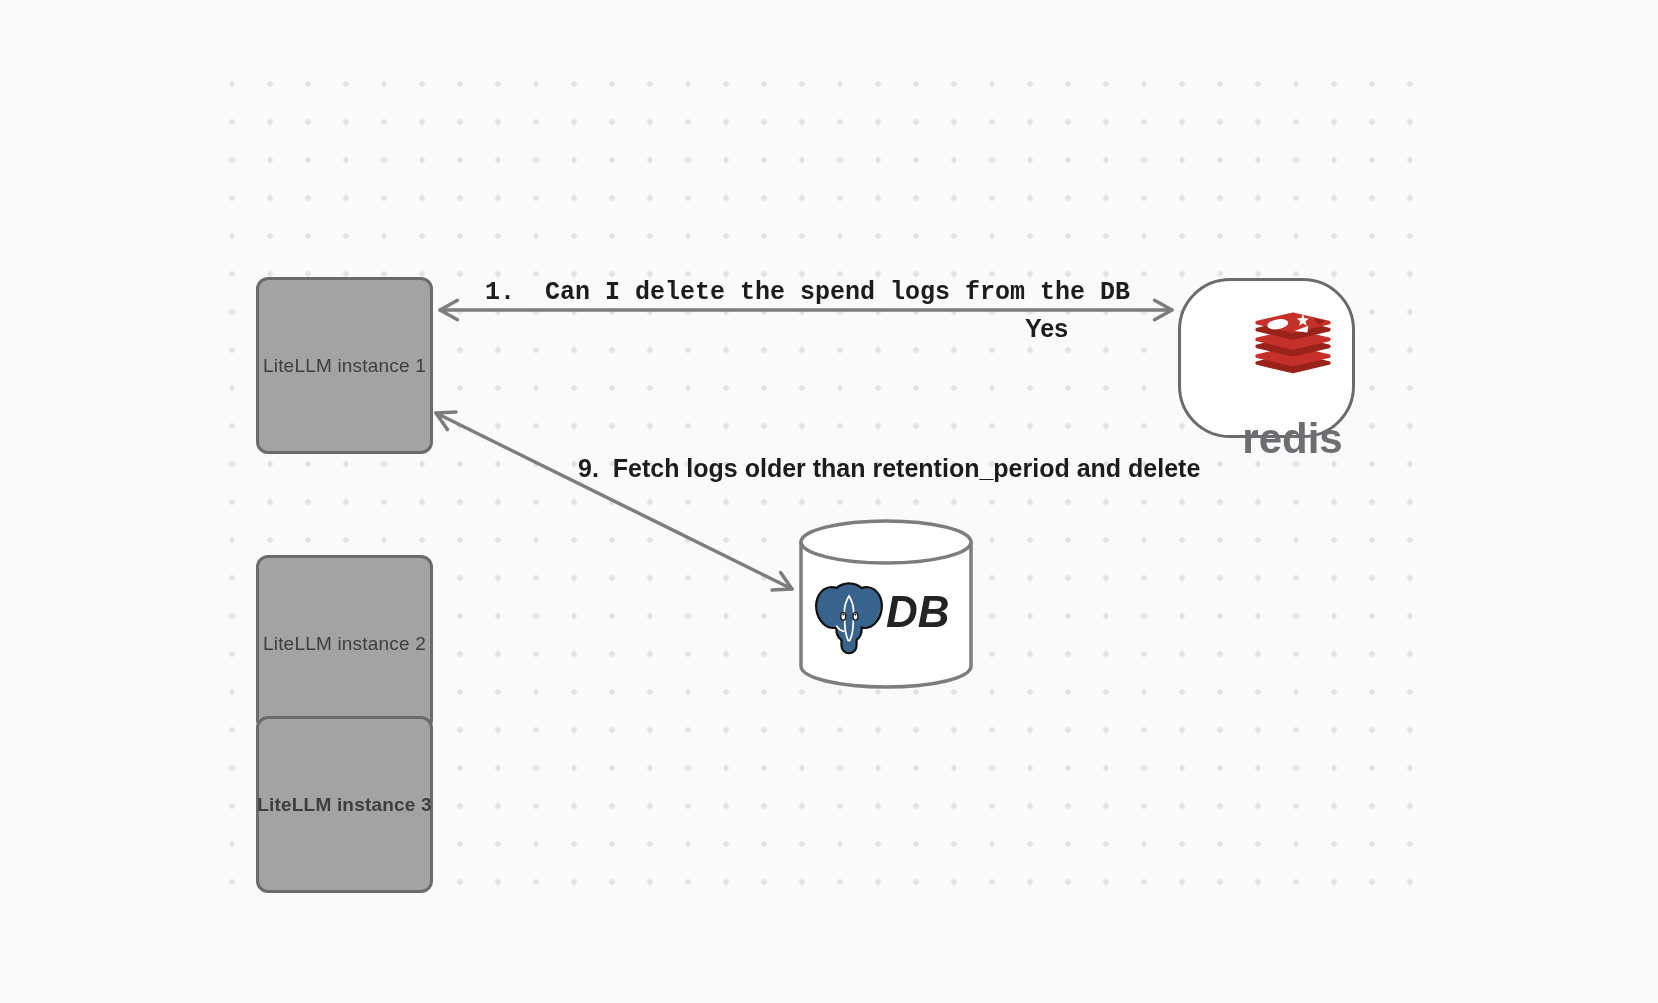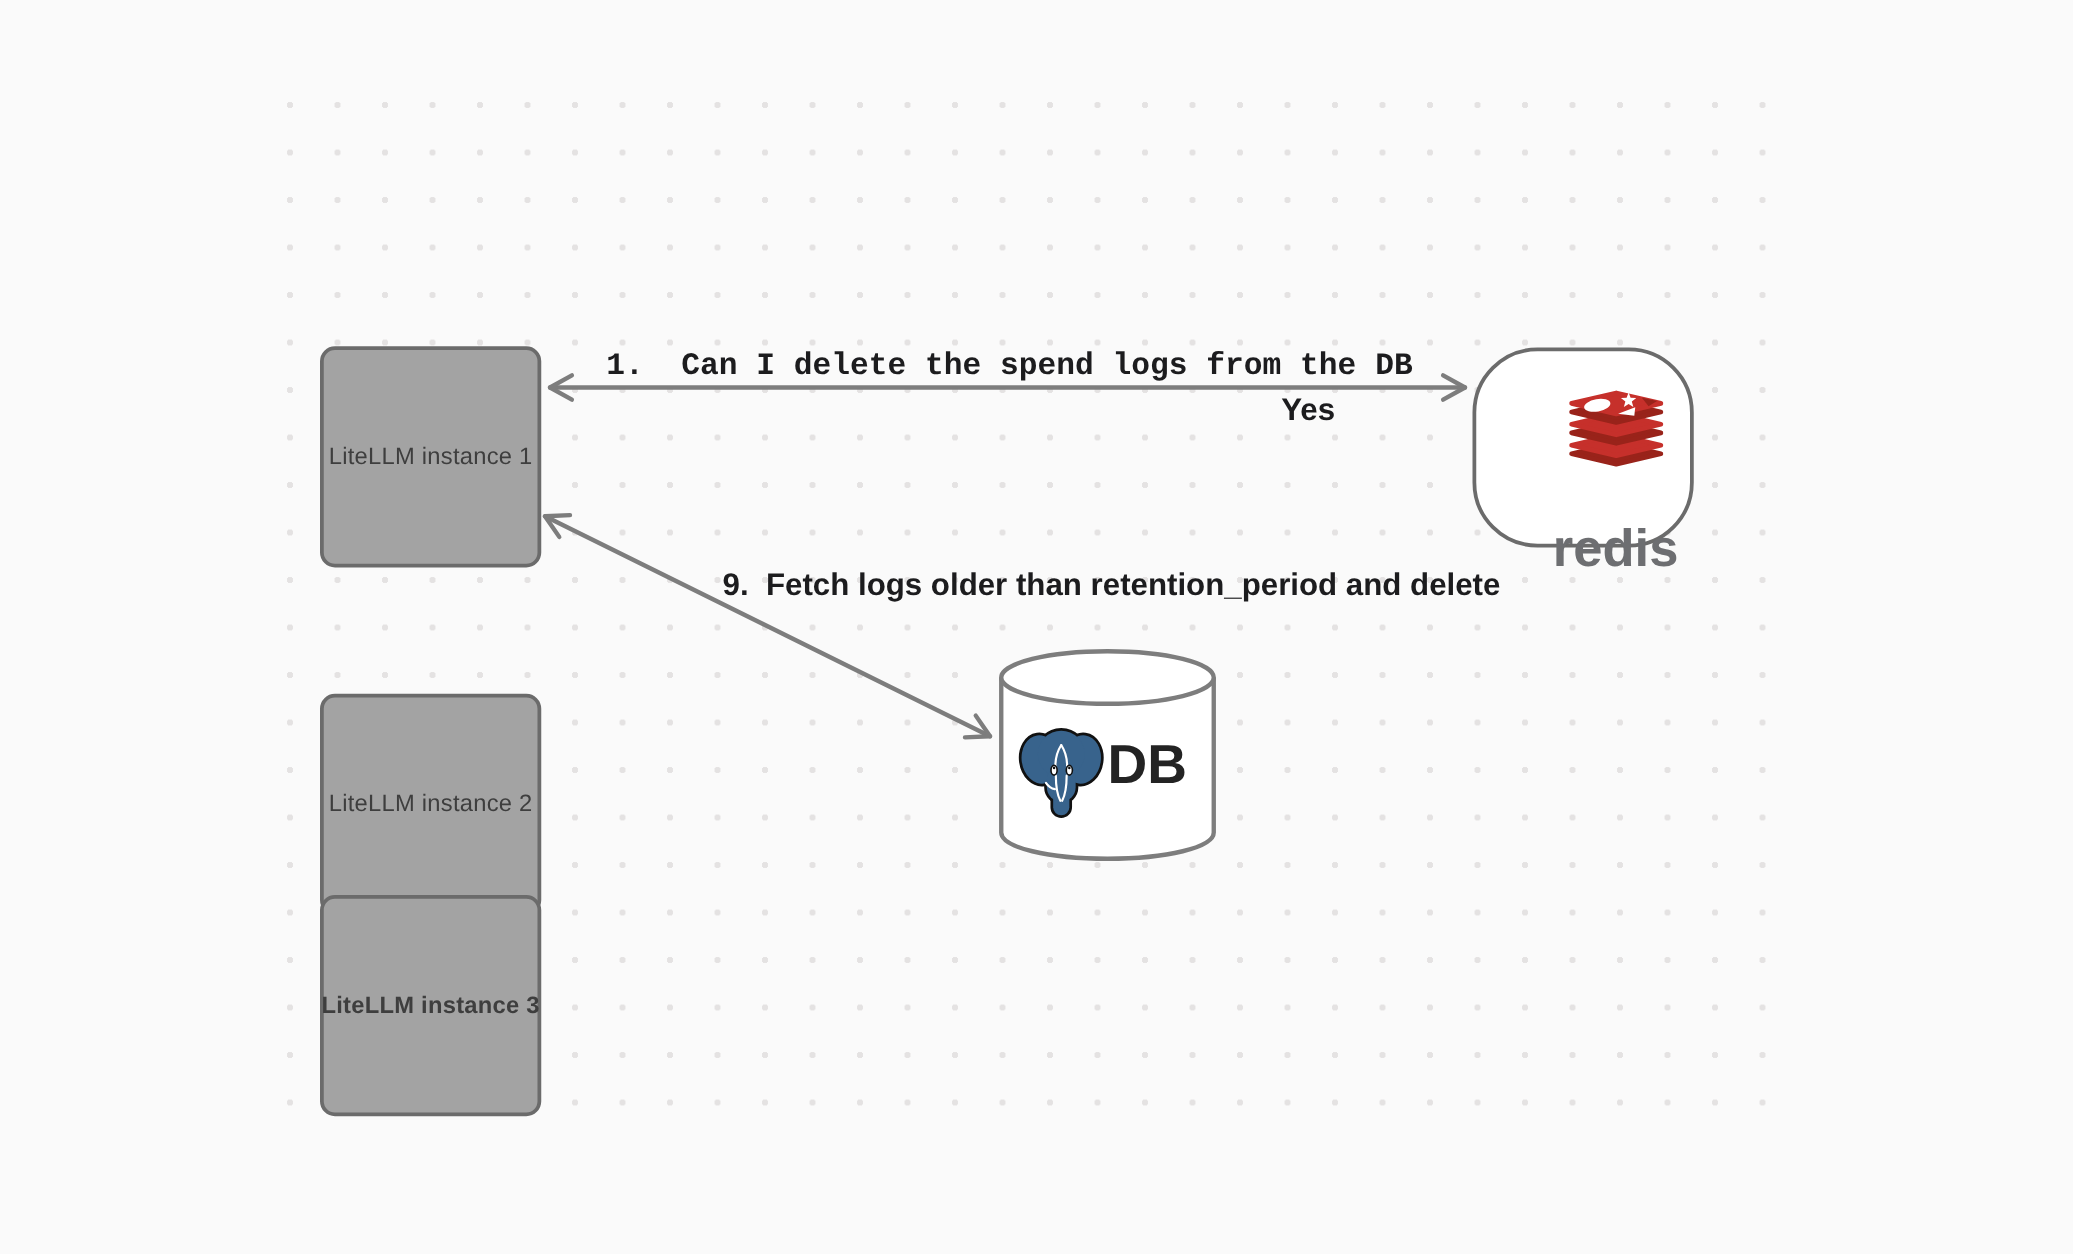--- a/index.html
+++ b/index.html
@@ -31,21 +31,21 @@
     box-sizing:border-box;
   }
   .redis-content{
     position:absolute;left:0;top:0;width:177px;box-sizing:border-box;
     padding-left:46px;padding-top:31px;
     display:flex;flex-direction:column;align-items:center;gap:3px;
   }
   .redis-wordmark{
     font-size:42px;font-weight:bold;color:#6d6e71;line-height:1;letter-spacing:0px;margin-top:39px;
   }
-  .db-node{position:absolute;left:798px;top:518px;width:176px;height:172px;}
+  .db-node{position:absolute;left:798px;top:518px;width:176px;height:172px;font-style:italic;}
   .db-cylinder-svg{position:absolute;left:0;top:0;}
   .pg-logo{position:absolute;left:15px;top:62px;}
   .db-label{
     position:absolute;left:88px;top:72px;
     font-size:44px;font-weight:600;color:#232323;line-height:1;
   }
   .edge-label{
     position:absolute;font-size:25px;font-weight:bold;color:#1c1c1e;
     white-space:pre;line-height:25px;
   }

